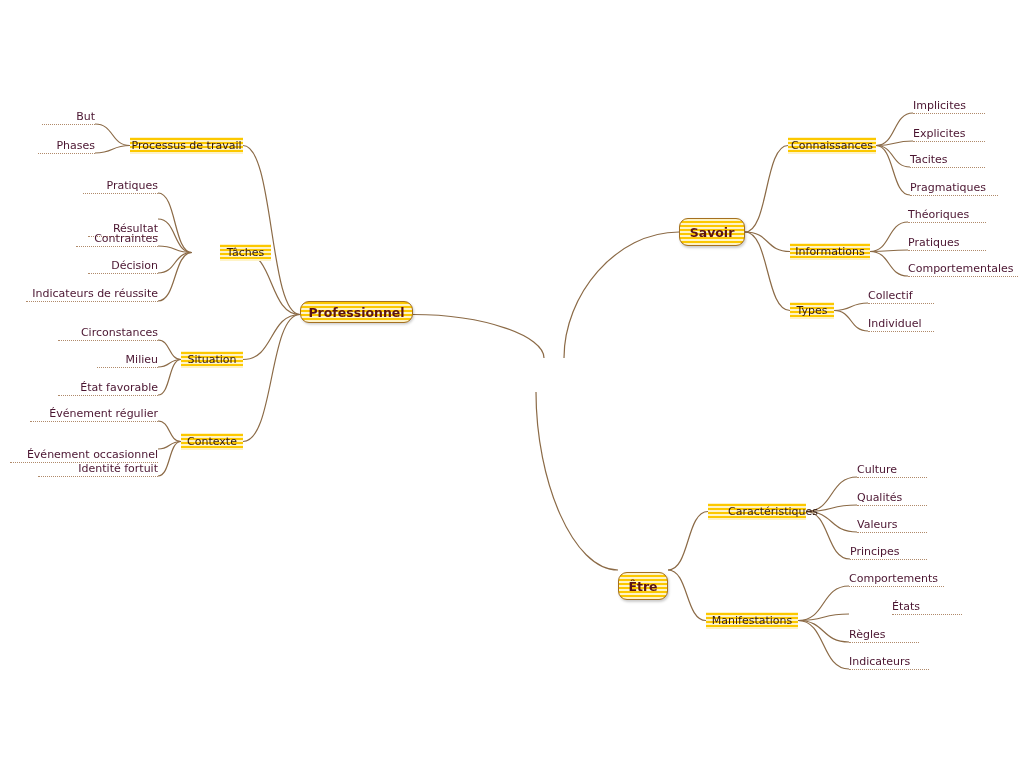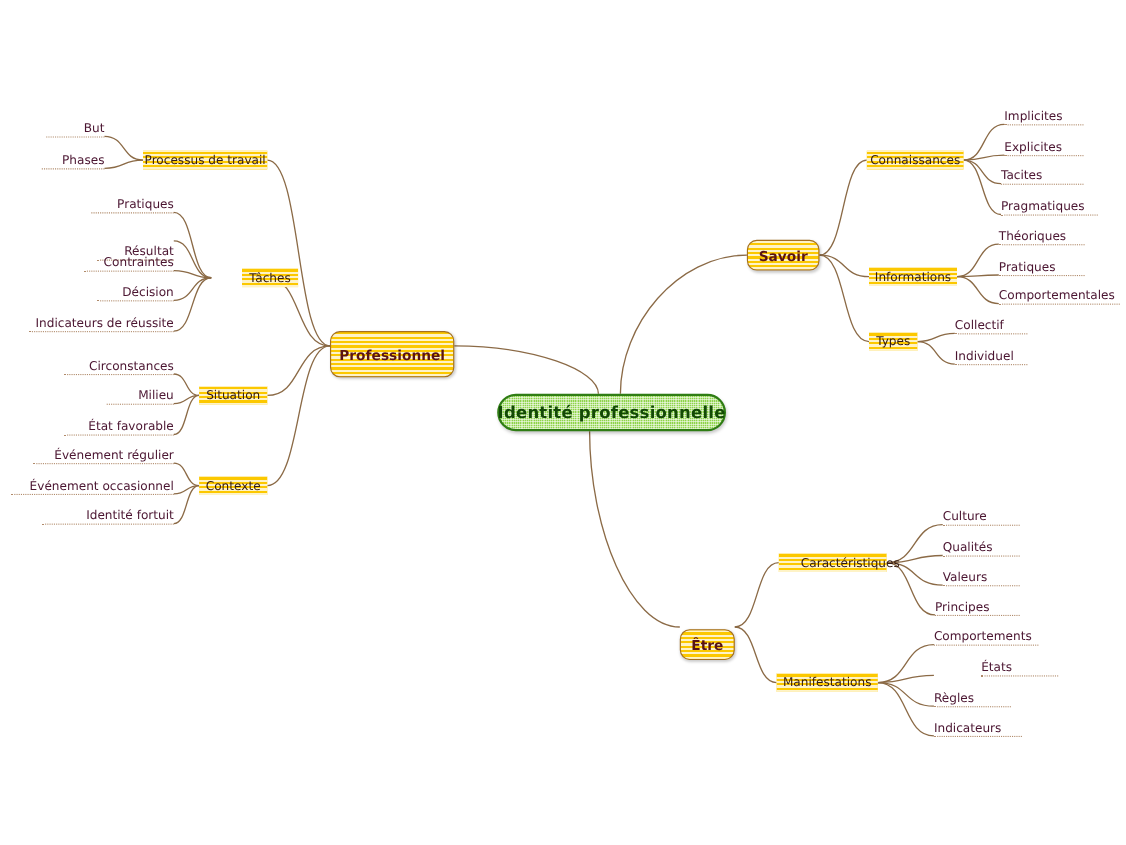--- a/index.html
+++ b/index.html
@@ -158,24 +158,21 @@
       <path d="M 806 511.5 C 834.05 511.5, 828.95 505, 857 505" class="edge-path"></path>
       <path d="M 806 511.5 C 834.05 511.5, 828.95 532, 857 532" class="edge-path"></path>
       <path d="M 806 511.5 C 830.2 511.5, 825.8 559, 850 559" class="edge-path"></path>
       <path d="M 668 570 C 688.9 570, 685.1 620.5, 706 620.5" class="edge-path"></path>
       <path d="M 798 620.5 C 826.05 620.5, 820.95 586, 849 586" class="edge-path"></path>
       <path d="M 798 620.5 C 826.05 620.5, 820.95 614, 849 614" class="edge-path"></path>
       <path d="M 798 620.5 C 826.05 620.5, 820.95 642, 849 642" class="edge-path"></path>
       <path d="M 798 620.5 C 826.05 620.5, 820.95 669, 849 669" class="edge-path"></path>
     </svg>
   <div id="nodes">
-      <div class="node-root" style="left: 452px; top: 358px; width: 208px; height: 34px;">
-        <span>Identité professionnelle</span>
-      </div>
-      <div class="node-main" style="left: 300px; top: 301px; width: 113px; height: 42px;">
+      <div class="node-main" style="left: 300px; top: 301px; width: 113px; height: 22px;">
         <span>Professionnel</span>
       </div>
       <div class="node-sub" style="left: 130px; top: 137px; width: 113px; height: 17px;">
         <span>Processus de travail</span>
       </div>
       <div class="node-leaf left" style="left: 42px; top: 110px; width: 53px;"><span>But</span></div>
       <div class="node-leaf left" style="left: 38px; top: 139px; width: 57px;"><span>Phases</span></div>
       <div class="node-sub" style="left: 192px; top: 244px; width: 51px; height: 17px; margin-left: 28px;">
         <span>Tâches</span>
       </div>
@@ -187,21 +184,21 @@
       <div class="node-sub" style="left: 181px; top: 351px; width: 62px; height: 17px;">
         <span>Situation</span>
       </div>
       <div class="node-leaf left" style="left: 58px; top: 326px; width: 100px;"><span>Circonstances</span></div>
       <div class="node-leaf left" style="left: 97px; top: 353px; width: 61px;"><span>Milieu</span></div>
       <div class="node-leaf left" style="left: 58px; top: 381px; width: 100px;"><span>État favorable</span></div>
       <div class="node-sub" style="left: 181px; top: 433px; width: 62px; height: 17px;">
         <span>Contexte</span>
       </div>
       <div class="node-leaf left" style="left: 30px; top: 407px; width: 128px;"><span>Événement régulier</span></div>
-      <div class="node-leaf left" style="left: 10px; top: 435px; width: 148px;"><span>Événement occasionnel</span></div>
+      <div class="node-leaf left" style="left: 10px; top: 448px; width: 148px;"><span>Événement occasionnel</span></div>
       <div class="node-leaf left" style="left: 38px; top: 462px; width: 120px;"><span>Identité fortuit</span></div>
       <div class="node-main" style="left: 679px; top: 218px; width: 66px; height: 28px;">
         <span>Savoir</span>
       </div>
       <div class="node-sub" style="left: 788px; top: 137px; width: 88px; height: 17px;">
         <span>Connaissances</span>
       </div>
       <div class="node-leaf right" style="left: 913px; top: 99px; width: 72px;"><span>Implicites</span></div>
       <div class="node-leaf right" style="left: 913px; top: 127px; width: 72px;"><span>Explicites</span></div>
       <div class="node-leaf right" style="left: 910px; top: 153px; width: 75px;"><span>Tacites</span></div>

